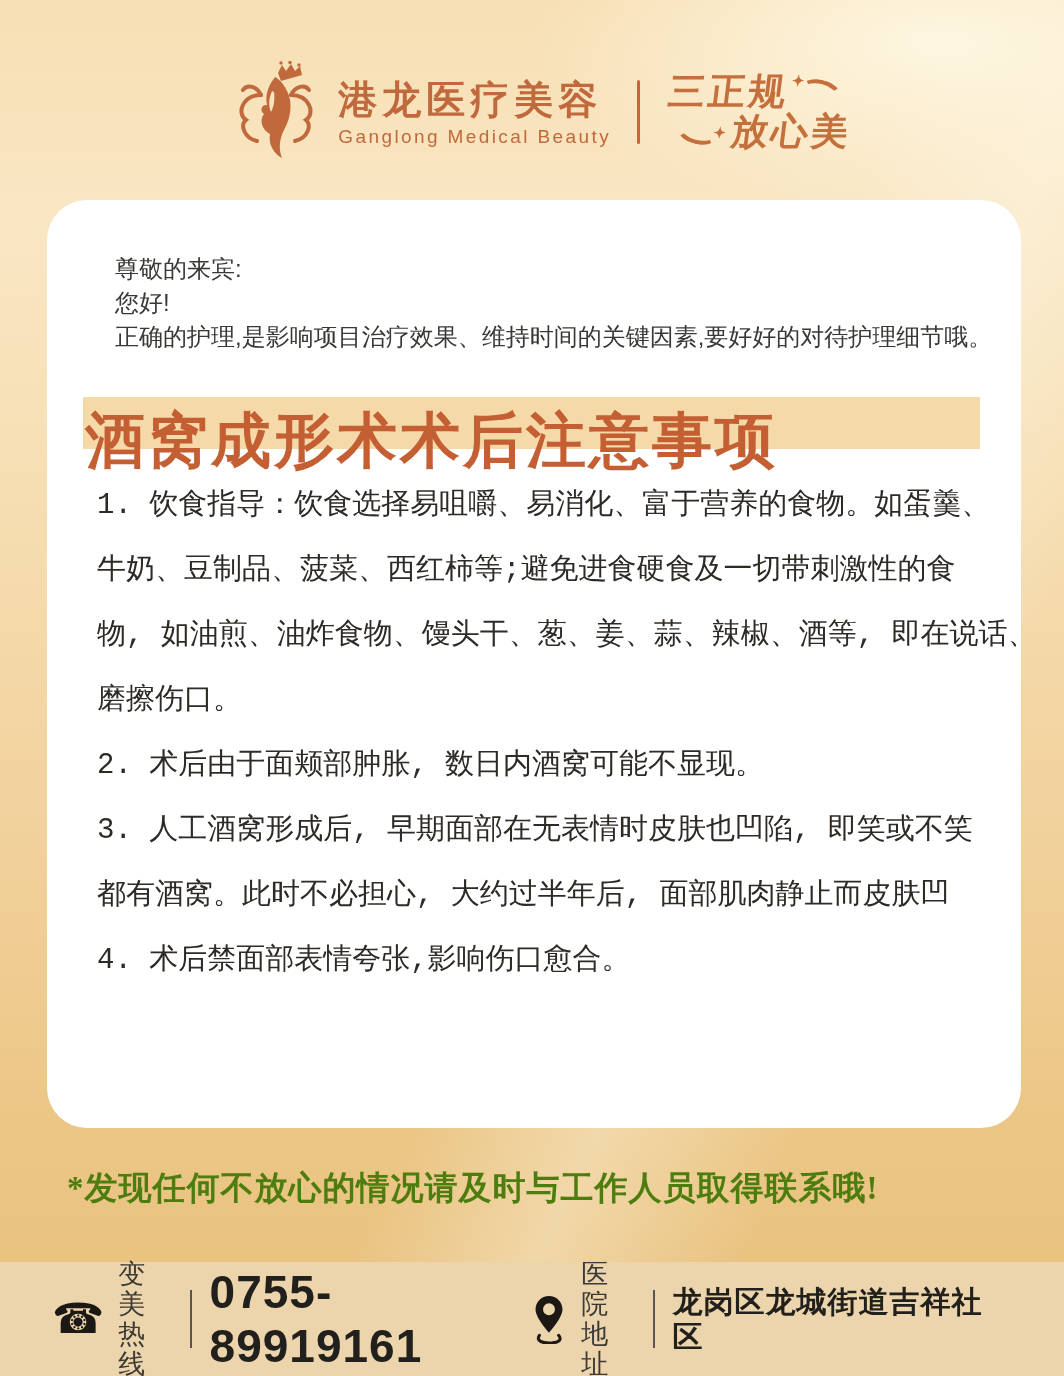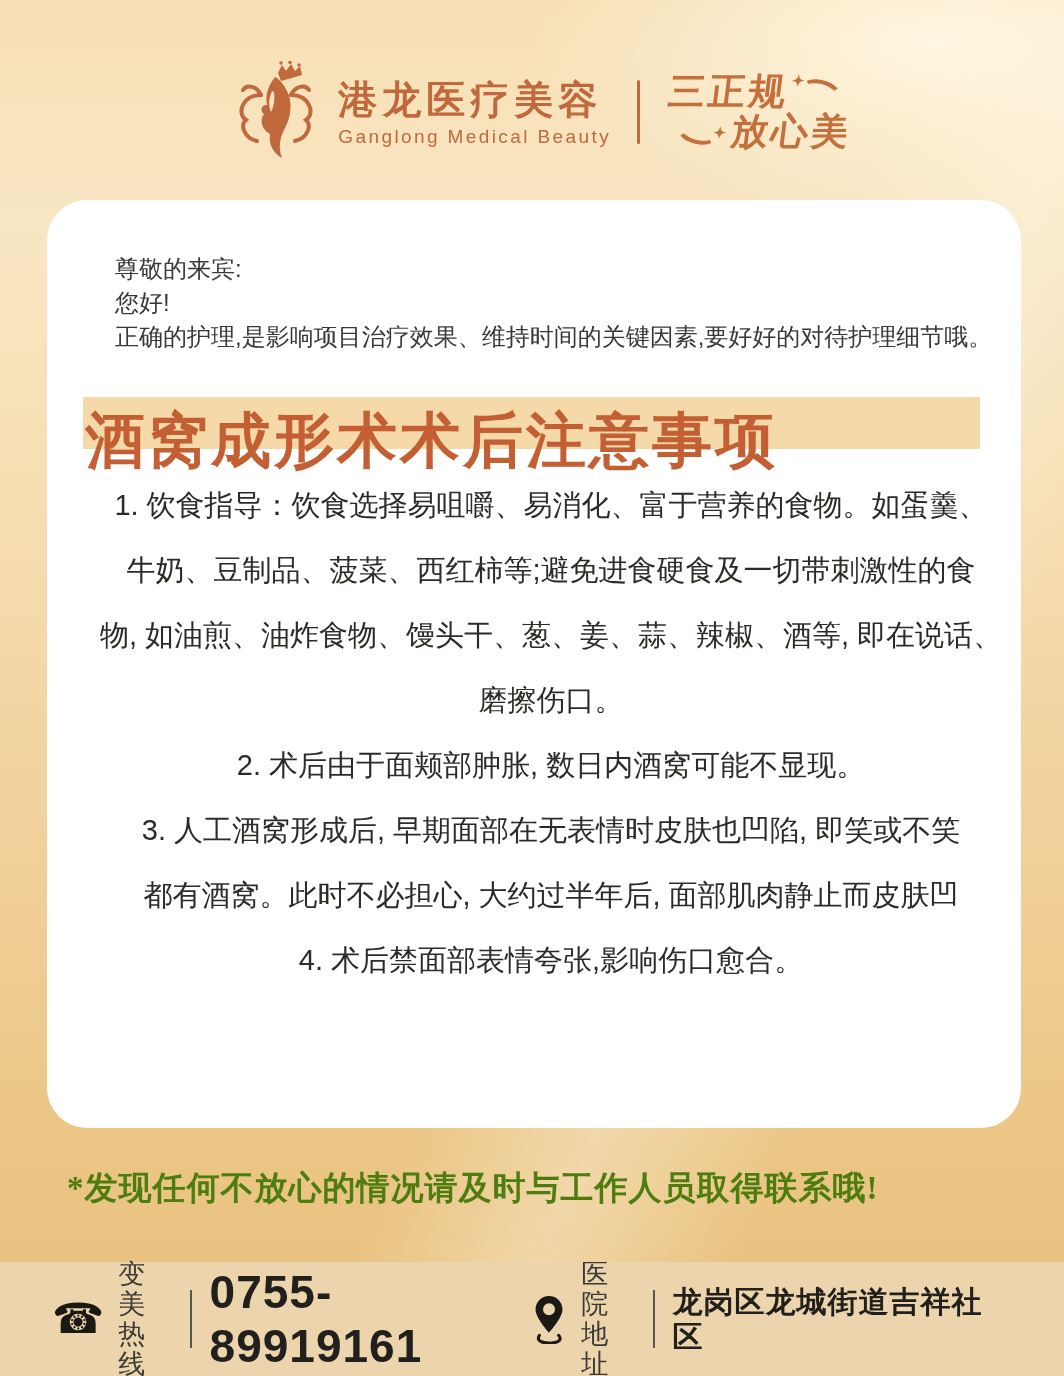--- a/index.html
+++ b/index.html
@@ -35,21 +35,21 @@
     background:#ffffff; border-radius:40px; }
   .greeting { position:absolute; left:36px; top:52px; color:#3a3835;
     font-size:24px; line-height:34px;margin-left:32px; }
   .title-band { position:absolute; left:36px; top:197px; width:897px; height:52px;
     background:#f6d9a9; }
   .section-title { position:absolute; left:38px; top:174px; z-index:1;
     font-family:"Liberation Serif", serif; font-weight:bold;
     font-size:60px; line-height:68px; letter-spacing:3px; color:#c35f33;margin-top:33px; }
   .care-list { position:absolute; left:50px; top:273px; right:16px; }
   .care-line { height:65px; line-height:65px; white-space:nowrap;
-    font-family:Liberation Sans, sans-serif; font-size:29px; color:#2e2a26;text-align:center; }
+    font-family:Liberation Mono, monospace; font-size:29px; color:#2e2a26; }
 
   
   .note { position:absolute; left:67px; top:1166px; right:40px;
     font-family:"Liberation Serif", serif; font-weight:bold;
     font-size:33px; letter-spacing:1px; color:#4d7c0f; }
 
   
   .footer-bar { position:absolute; left:0; bottom:0; width:1064px; height:114px;
     background:#ecd5ad; display:flex; align-items:center; }
   .phone-group { display:flex; align-items:center; margin-left:52px; }

